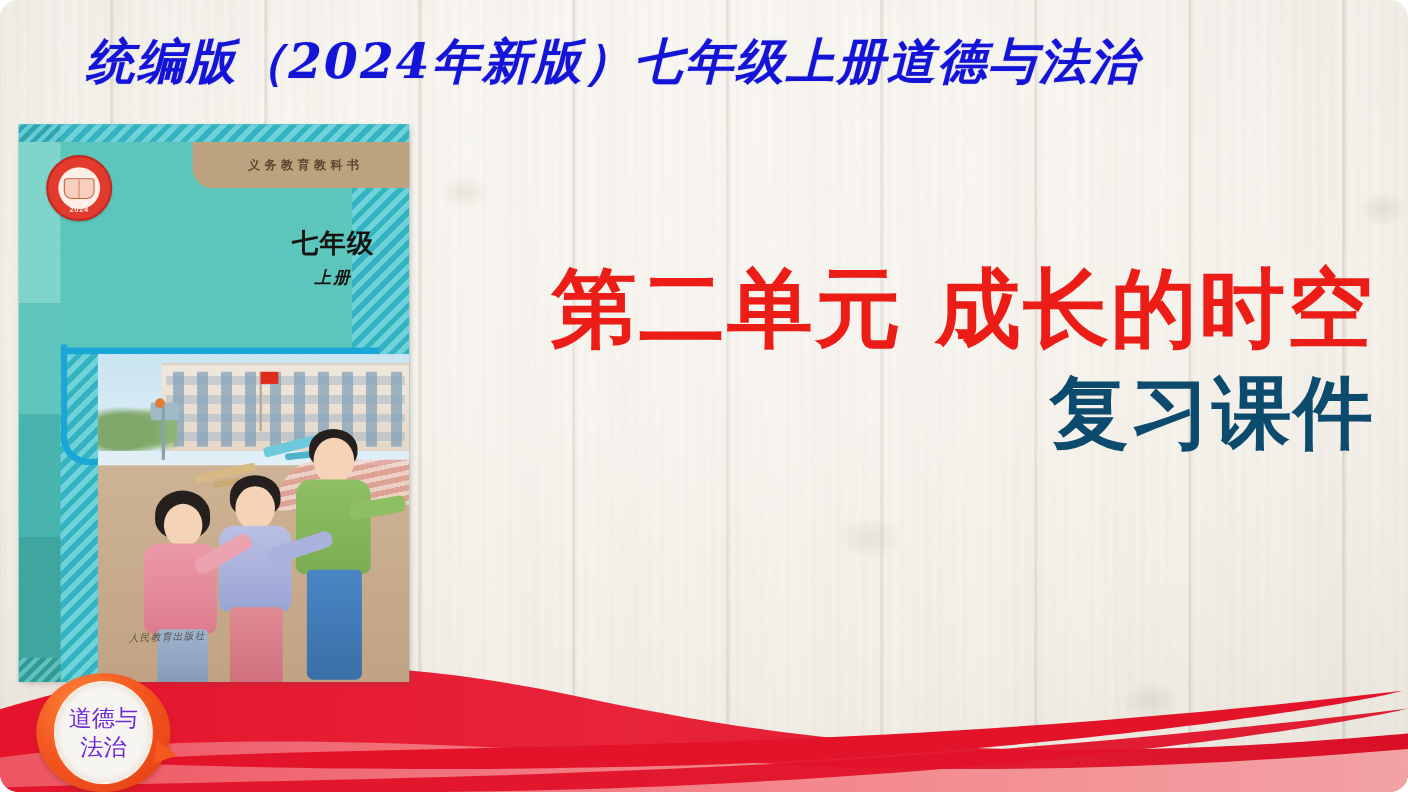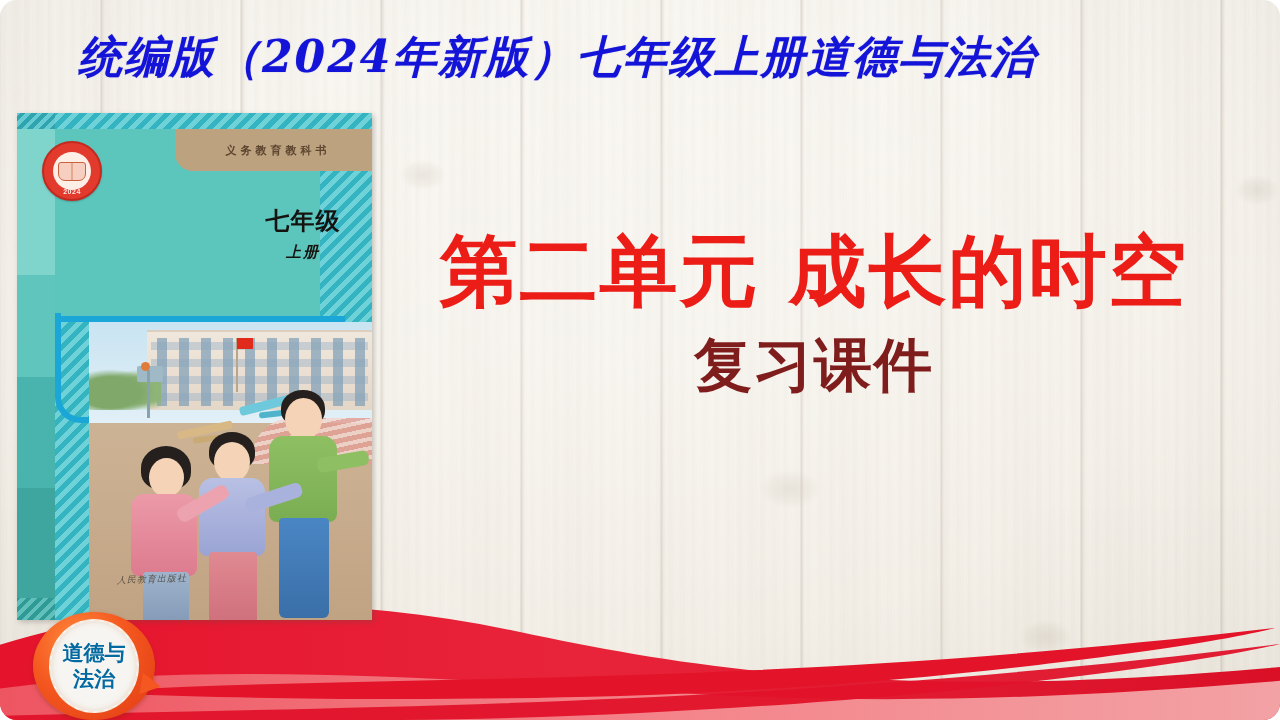--- a/index.html
+++ b/index.html
@@ -365,37 +365,37 @@
     letter-spacing: 1px;
     font-family: "DejaVu Serif", "Liberation Serif", serif;
     opacity: .85;
     transform: rotate(-2deg);
     white-space: nowrap;
   }
 
   
   .main-title {
     position: absolute;
-    left: 378px; top: 225px;
+    left: 378px; top: 235px;
     width: 872px;
-    text-align: center;
+    text-align: right;
     z-index: 5;
   }
   .main-title-line1 {
     color: #ec1c17;
     font-size: 78px;
     font-weight: 700;
     line-height: 92px;
     letter-spacing: 2px;
     font-family: "DejaVu Sans", "Liberation Sans", sans-serif;
     white-space: nowrap;
   }
   .main-title-line2 {
-    color: #7f1d1d;
-    font-size: 58px;
+    color: #0c4a6e;
+    font-size: 72px;
     font-weight: 700;
     line-height: 96px;
     letter-spacing: 2px;
     font-family: "DejaVu Sans", "Liberation Sans", sans-serif;
     white-space: nowrap;
   }
 
   
   .ribbon {
     position: absolute;
@@ -428,23 +428,23 @@
     border-radius: 50%;
     background: #f7f5f1;
     border: 2px dashed #fbe5d4;
     display: flex;
     flex-direction: column;
     align-items: center;
     justify-content: center;
     box-shadow: inset 0 0 6px rgba(180,120,80,0.25);
   }
   .badge-line {
-    color: #0369a1;
+    color: #6d28d9;
     font-size: 21px;
-    font-weight: 700;
+    font-weight: 400;
     line-height: 26px;
     letter-spacing: 0px;
     font-family: "DejaVu Serif", "Liberation Serif", serif;
     white-space: nowrap;
     text-shadow: 0 1px 0 rgba(255,255,255,0.6);
   }
   .badge-tail {
     position: absolute;
     right: -6px; bottom: 24px;
     width: 0; height: 0;

